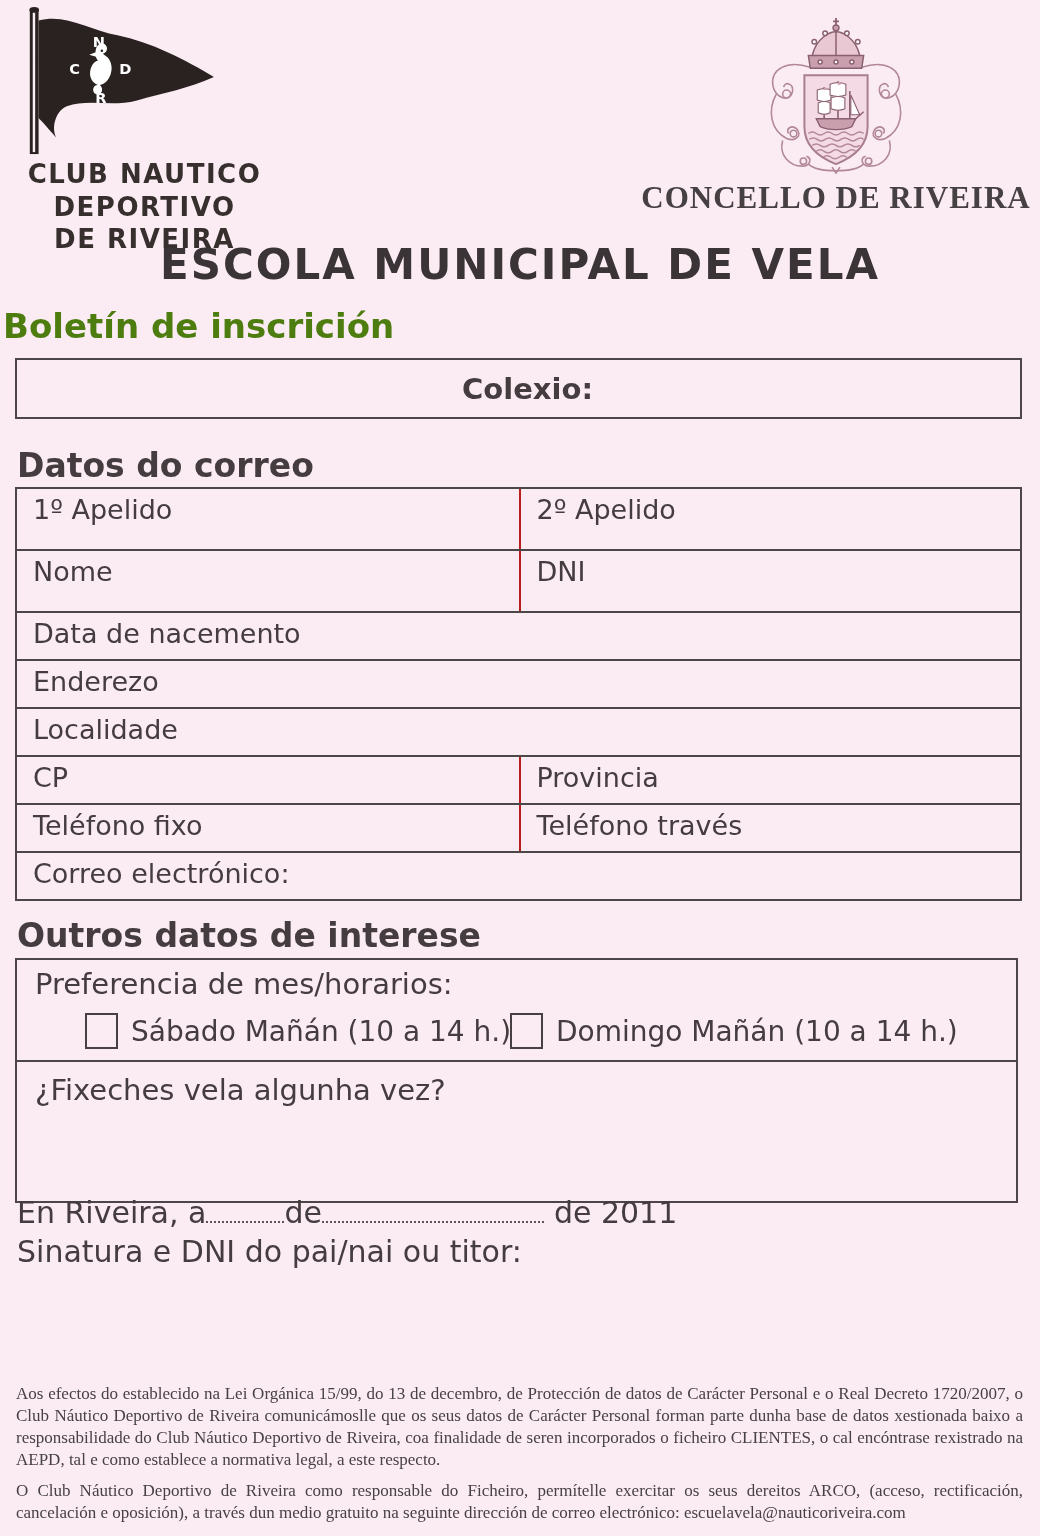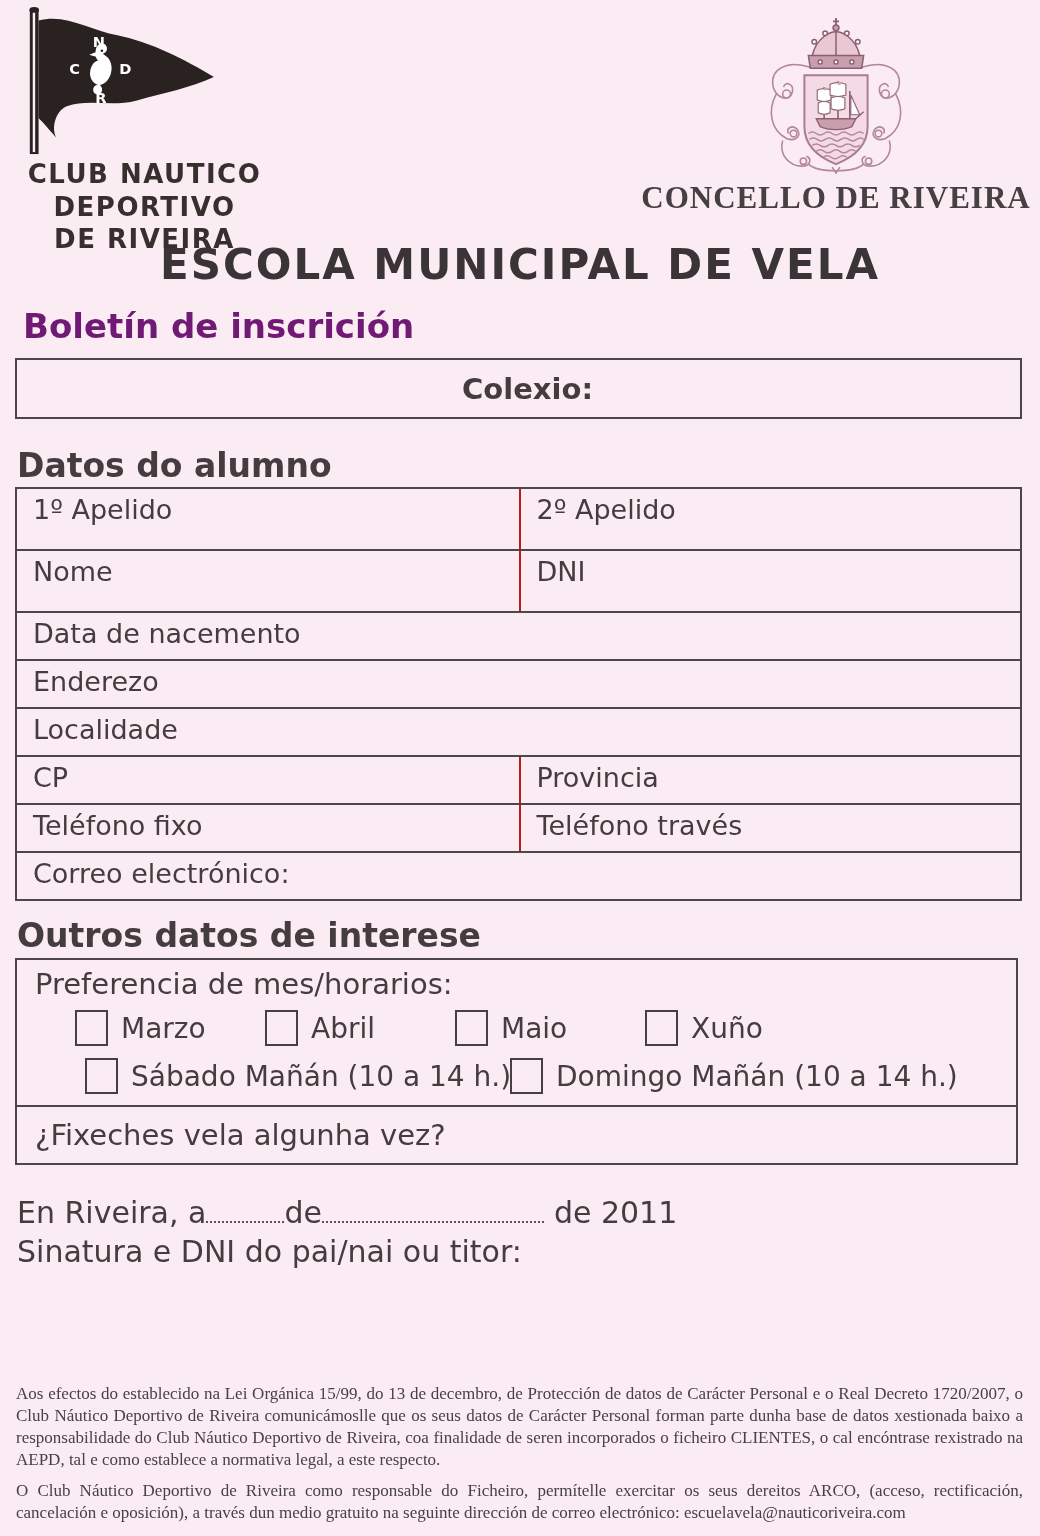--- a/index.html
+++ b/index.html
@@ -25,22 +25,22 @@
     font-family:"Liberation Serif",serif;font-weight:bold;
     font-size:31px;letter-spacing:1px;color:#474043;white-space:nowrap;
   }
   
   .page-title{
     position:absolute;top:240px;left:0;width:100%;
     text-align:center;font-size:42px;font-weight:bold;
     letter-spacing:2px;color:#3b3437;
   }
   .form-subtitle{
-    position:absolute;top:306px;left:23px;
-    font-size:34px;font-weight:bold;color:#701a75;
+    position:absolute;top:306px;left:3px;
+    font-size:34px;font-weight:bold;color:#4d7c0f;
   }
   
   .colexio-box{
     position:absolute;top:358px;left:15px;width:1003px;height:57px;
     border:2px solid #4d4649;
   }
   .colexio-label{padding:12px 0 0 18px;font-size:29px;font-weight:bold;text-align:center;}
   
   .student-heading{position:absolute;top:446px;left:17px;font-size:33px;font-weight:bold;}
   .student-table{
@@ -49,21 +49,21 @@
   }
   .trow{display:flex;border-bottom:2px solid #4d4649;}
   .trow:last-child{border-bottom:none;}
   .rt{height:60px;}
   .rs{height:46px;}
   .cell{flex:1;padding:5px 0 0 16px;font-size:27px;box-sizing:border-box;}
   .cell.half{flex:0 0 50.2%;border-right:2px solid #b91c1c;}
   
   .other-heading{position:absolute;top:916px;left:17px;font-size:33px;font-weight:bold;}
   .other-box{
-    position:absolute;top:958px;left:15px;width:1003px;height:207px;
+    position:absolute;top:958px;left:15px;width:1003px;height:245px;
     border:2px solid #4d4649;box-sizing:border-box;
   }
   .pref-label{padding:7px 0 0 18px;font-size:29px;}
   .month-row{display:flex;margin:9px 0 0 58px;align-items:center;}
   .month-item{display:flex;align-items:center;width:190px;}
   .sched-row{display:flex;margin:12px 0 0 68px;align-items:center;}
   .sched-item{display:flex;align-items:center;}
   .sched-item.first{width:425px;}
   .checkbox{
     width:29px;height:32px;border:2.5px solid #474043;
@@ -183,21 +183,21 @@
     <div class="council-name">CONCELLO DE RIVEIRA</div>
   </div>
 
   <div class="page-title">ESCOLA MUNICIPAL DE VELA</div>
   <div class="form-subtitle">Boletín de inscrición</div>
 
   <div class="colexio-box">
     <div class="colexio-label">Colexio:</div>
   </div>
 
-  <div class="student-heading">Datos do alumno</div>
+  <div class="student-heading">Datos do correo</div>
 
   <div class="student-table">
     <div class="trow rt">
       <div class="cell half">
         <span>1º Apelido</span>
       </div>
       <div class="cell">
         <span>2º Apelido</span>
       </div>
     </div>
@@ -245,38 +245,20 @@
         <span>Correo electrónico:</span>
       </div>
     </div>
   </div>
 
   <div class="other-heading">Outros datos de interese</div>
 
   <div class="other-box">
     <div class="pref-label">Preferencia de mes/horarios:</div>
 
-    <div class="month-row">
-      <div class="month-item">
-        <span class="checkbox"></span>
-        <span class="opt-label">Marzo</span>
-      </div>
-      <div class="month-item">
-        <span class="checkbox"></span>
-        <span class="opt-label">Abril</span>
-      </div>
-      <div class="month-item">
-        <span class="checkbox"></span>
-        <span class="opt-label">Maio</span>
-      </div>
-      <div class="month-item">
-        <span class="checkbox"></span>
-        <span class="opt-label">Xuño</span>
-      </div>
-    </div>
 
     <div class="sched-row">
       <div class="sched-item first">
         <span class="checkbox"></span>
         <span class="opt-label">Sábado Mañán (10 a 14 h.)</span>
       </div>
       <div class="sched-item">
         <span class="checkbox"></span>
         <span class="opt-label">Domingo Mañán (10 a 14 h.)</span>
       </div>

